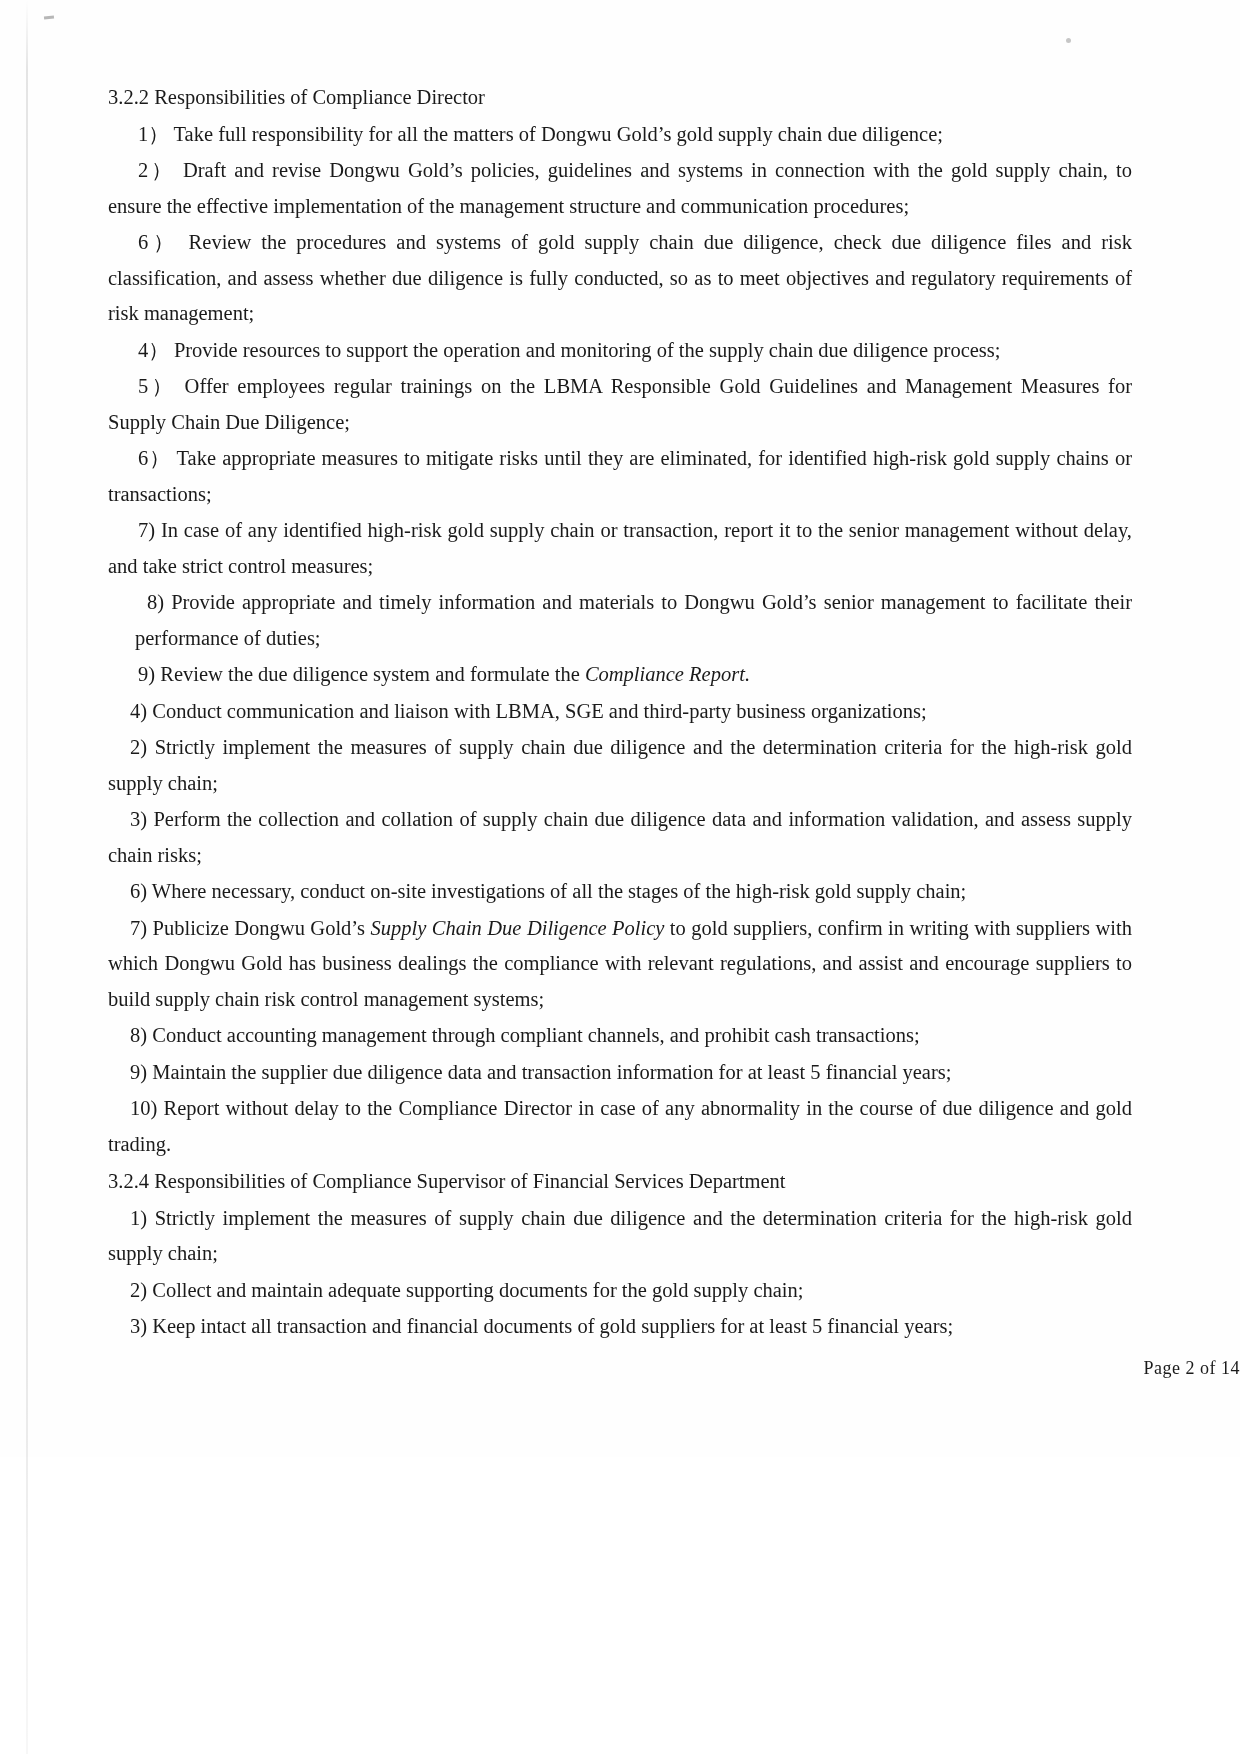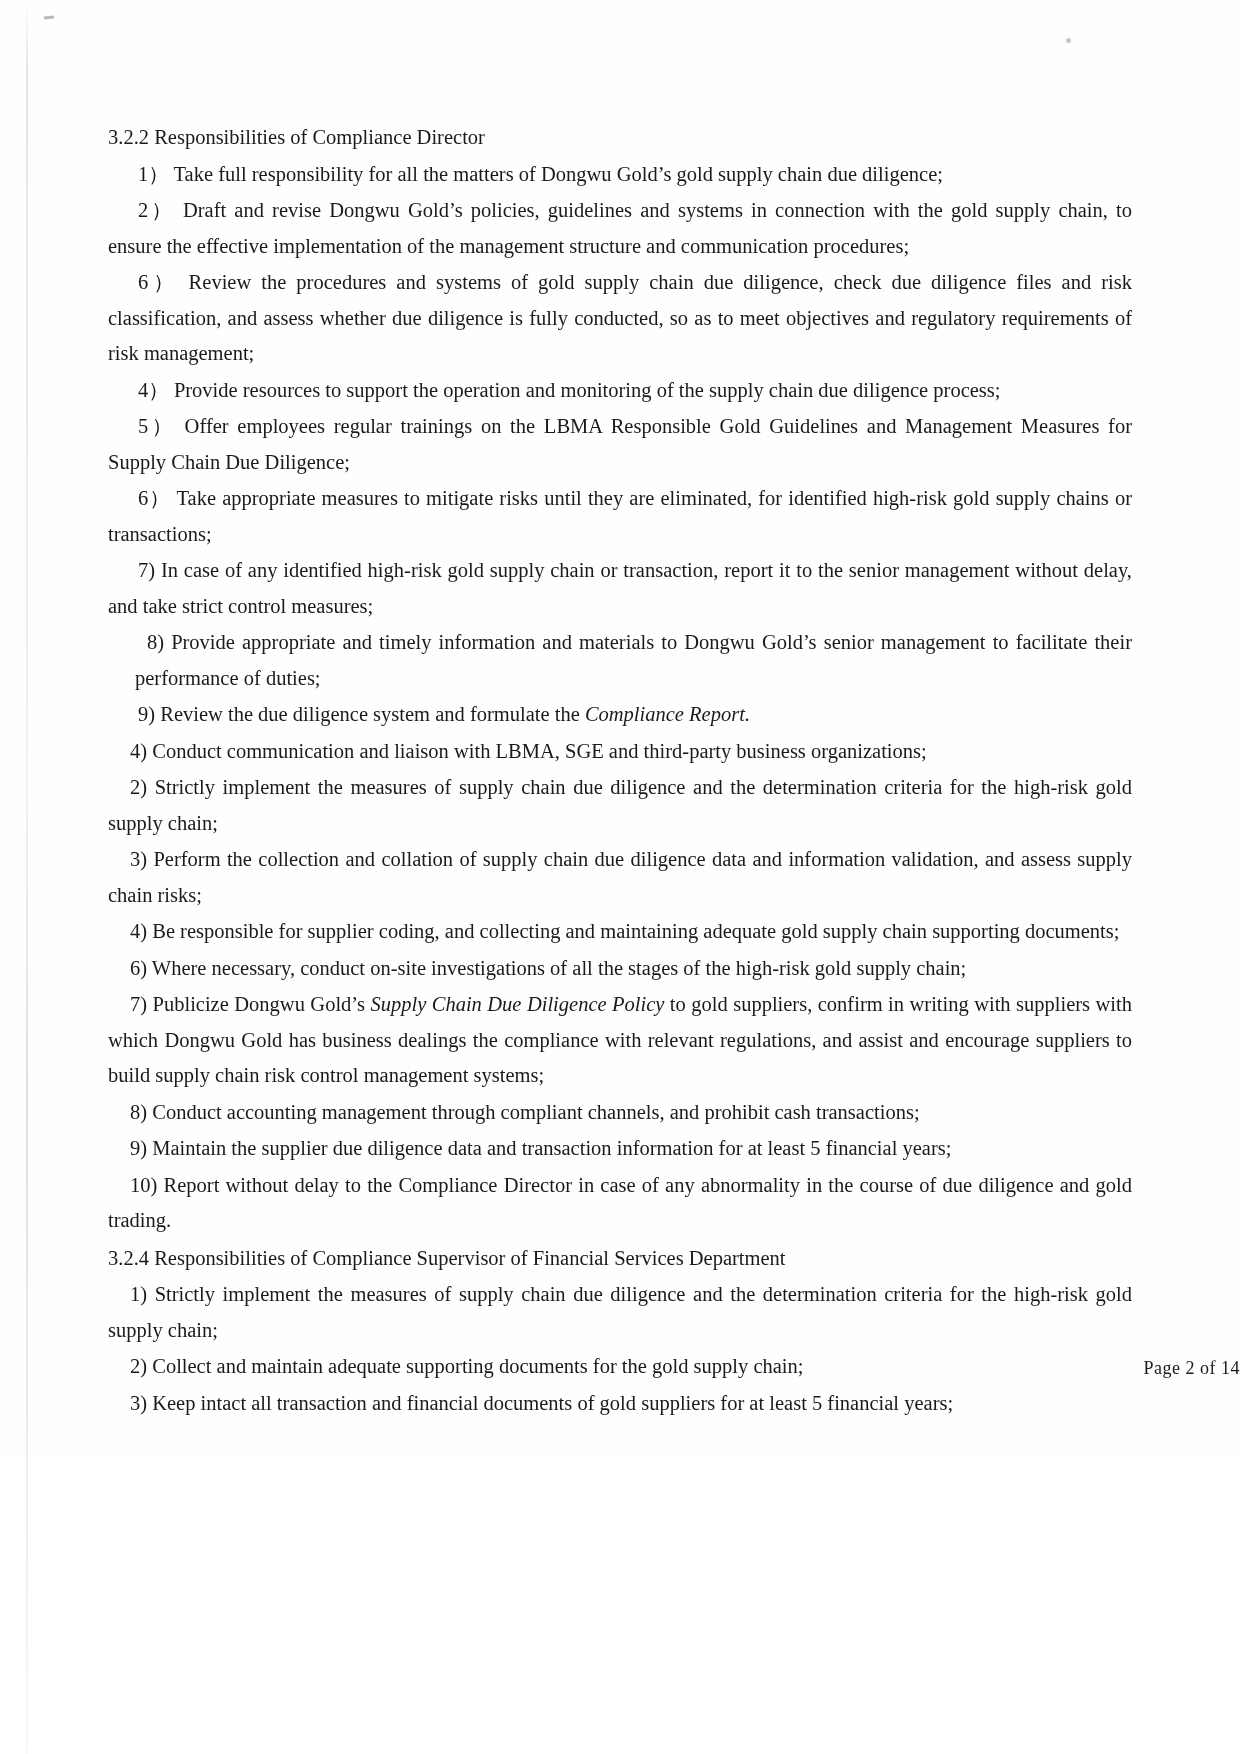--- a/index.html
+++ b/index.html
@@ -11,21 +11,21 @@
     width: 1240px;
     height: 1754px;
     font-family: "Liberation Serif", serif;
     color: #1a1a1a;
   }
   .page {
     position: relative;
     width: 1240px;
     height: 1457px;
     box-sizing: border-box;
-    padding: 118px 108px 60px 108px;
+    padding: 78px 108px 60px 108px;
     background: #fefefe;
   }
   
   .scan-edge-left {
     position: absolute;
     left: 26px;
     top: 0;
     width: 2px;
     height: 1754px;
     background: linear-gradient(to bottom, rgba(0,0,0,0.0) 0%, rgba(0,0,0,0.10) 4%, rgba(0,0,0,0.05) 45%, rgba(0,0,0,0.12) 62%, rgba(0,0,0,0.03) 100%);
@@ -102,21 +102,20 @@
     <p class="item">4） Provide resources to support the operation and monitoring of the supply chain due diligence process;</p>
     <p class="item">5） Offer employees regular trainings on the LBMA Responsible Gold Guidelines and Management Measures for Supply Chain Due Diligence;</p>
     <p class="item">6） Take appropriate measures to mitigate risks until they are eliminated, for identified high-risk gold supply chains or transactions;</p>
     <p class="item">7) In case of any identified high-risk gold supply chain or transaction, report it to the senior management without delay, and take strict control measures;</p>
     <p class="item-hang">8) Provide appropriate and timely information and materials to Dongwu Gold’s senior management to facilitate their performance of duties;</p>
     <p class="item"><span>9) Review the due diligence system and formulate the </span><span class="it">Compliance Report.</span></p>
 
     <p class="item-tight">4) Conduct communication and liaison with LBMA, SGE and third-party business organizations;</p>
     <p class="item-tight">2) Strictly implement the measures of supply chain due diligence and the determination criteria for the high-risk gold supply chain;</p>
     <p class="item-tight">3) Perform the collection and collation of supply chain due diligence data and information validation, and assess supply chain risks;</p>
-    <p class="item-tight">4) Be responsible for supplier coding, and collecting and maintaining adequate gold supply chain supporting documents;</p>
     <p class="item-tight">6) Where necessary, conduct on-site investigations of all the stages of the high-risk gold supply chain;</p>
     <p class="item-tight"><span>7) Publicize Dongwu Gold’s </span><span class="it">Supply Chain Due Diligence Policy</span><span> to gold suppliers, confirm in writing with suppliers with which Dongwu Gold has business dealings the compliance with relevant regulations, and assist and encourage suppliers to build supply chain risk control management systems;</span></p>
     <p class="item-tight">8) Conduct accounting management through compliant channels, and prohibit cash transactions;</p>
     <p class="item-tight">9) Maintain the supplier due diligence data and transaction information for at least 5 financial years;</p>
     <p class="item-tight">10) Report without delay to the Compliance Director in case of any abnormality in the course of due diligence and gold trading.</p>
 
     <p class="heading">3.2.4 Responsibilities of Compliance Supervisor of Financial Services Department</p>
     <p class="item-tight">1) Strictly implement the measures of supply chain due diligence and the determination criteria for the high-risk gold supply chain;</p>
     <p class="item-tight">2) Collect and maintain adequate supporting documents for the gold supply chain;</p>
     <p class="item-tight">3) Keep intact all transaction and financial documents of gold suppliers for at least 5 financial years;</p>

